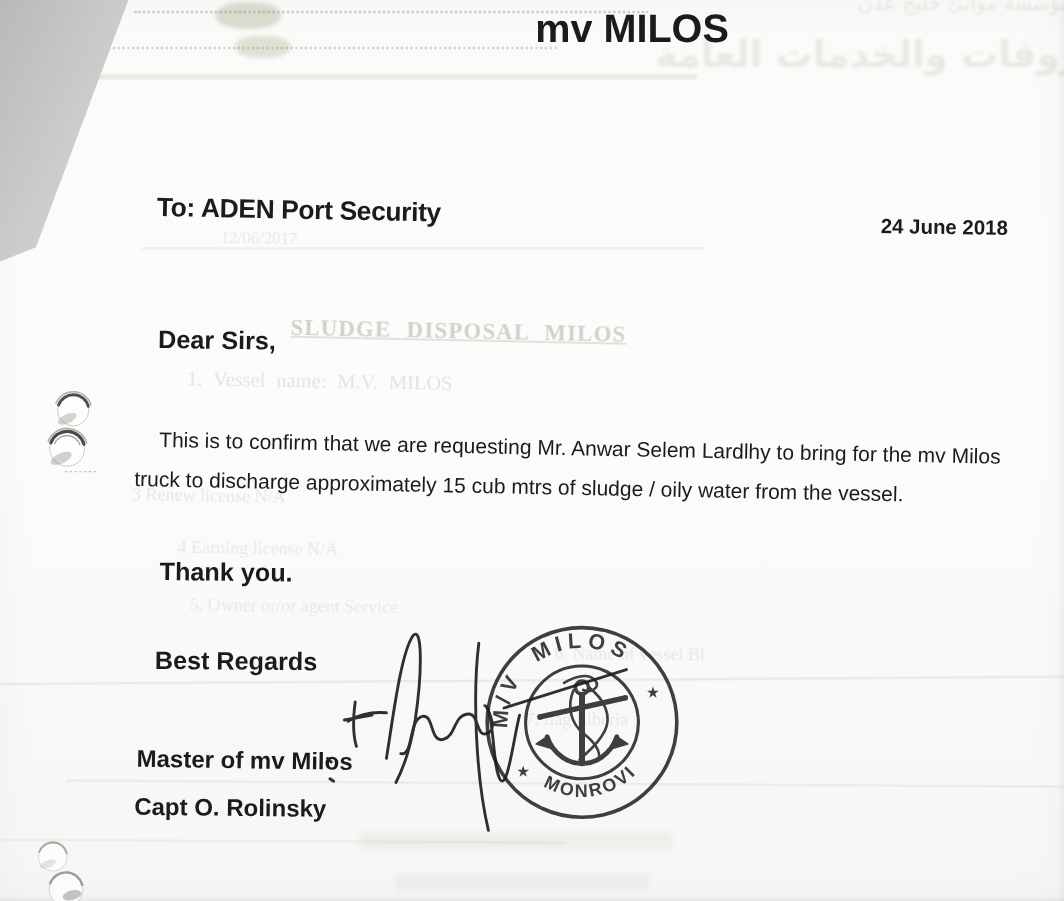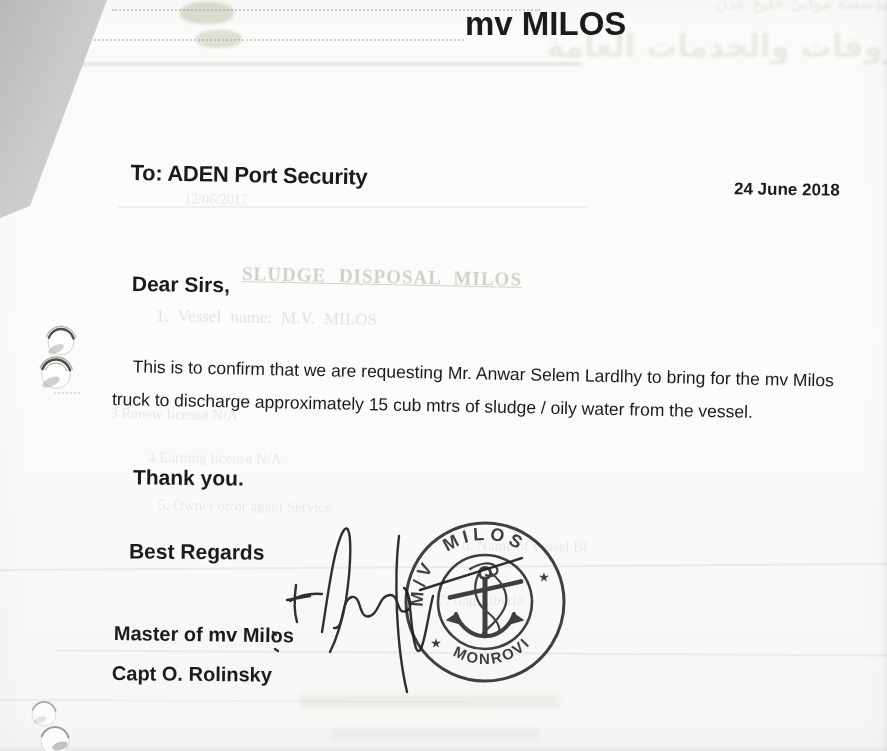--- a/index.html
+++ b/index.html
@@ -93,21 +93,21 @@
       <path d="M287,600 L310,596"></path>
       <path d="M322,632 C328,595 334,545 344,530 C352,520 352,560 346,600 C342,622 338,636 330,652"></path>
       <path d="M290,601 C300,595 310,593 322,594"></path>
       <path d="M334,628 C345,630 340,600 352,597 C362,595 358,620 370,616 C380,613 378,596 390,595 C400,594 396,618 408,610"></path>
       <path d="M408,610 C414,606 406,588 404,588 C412,590 410,640 417,650 C423,658 428,615 433,596"></path>
       <path d="M399,536 C394,576 396,645 407,692"></path>
       <path d="M420,590 L522,558"></path>
     </g>
   </svg>
 
-  <div class="typed abs" style="left:446px;top:5px;font-size:33px;font-weight:700;z-index:4;margin-left:19px;">mv MILOS</div>
+  <div class="typed abs" style="left:446px;top:5px;font-size:33px;font-weight:700;z-index:4;">mv MILOS</div>
 
   <div class="typed abs" style="left:131px;top:160px;font-size:22px;font-weight:600;letter-spacing:-.3px;transform:rotate(1.1deg);transform-origin:left top;z-index:4;">To: ADEN Port Security</div>
 
   <div class="typed abs" style="left:734px;top:180px;font-size:17px;font-weight:600;transform:rotate(.8deg);z-index:4;">24 June 2018</div>
 
   <div class="typed abs" style="left:132px;top:272px;font-size:21px;font-weight:600;transform:rotate(.8deg);transform-origin:left top;z-index:4;">Dear Sirs,</div>
 
   <div class="abs" style="left:113px;top:350px;width:790px;transform:rotate(1.15deg);transform-origin:left top;z-index:4;">
     <div class="typed" style="font-size:17.5px;line-height:33px;text-indent:20px;">This is to confirm that we are requesting Mr. Anwar Selem Lardlhy to bring for the mv Milos</div>
     <div class="typed" style="font-size:17.5px;line-height:33px;">truck to discharge approximately 15 cub mtrs of sludge / oily water from the vessel.</div>

